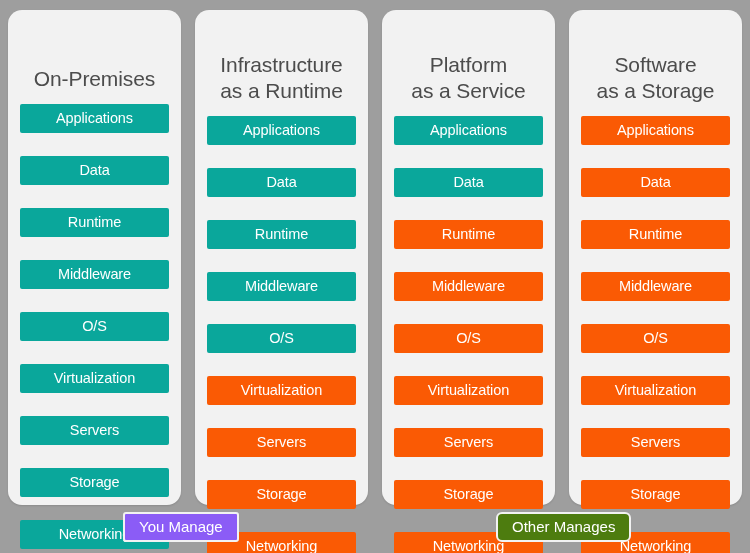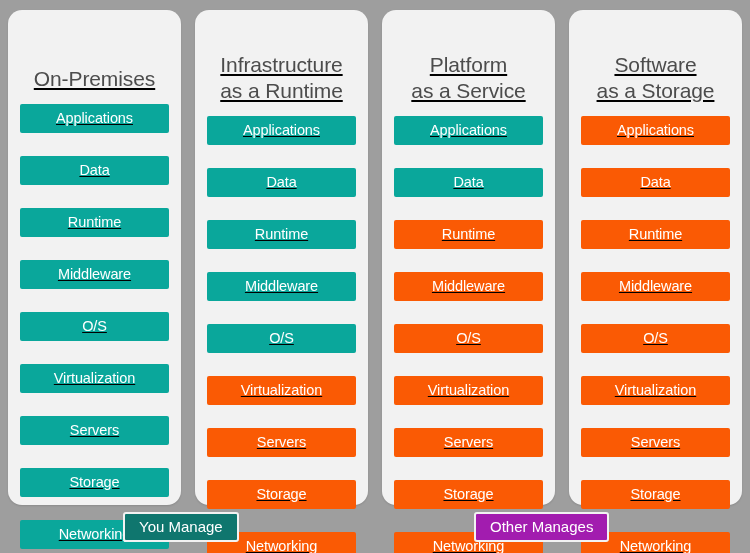--- a/index.html
+++ b/index.html
@@ -24,21 +24,20 @@
 
   
   .columns {
     position: absolute;
     left: 8px;
     top: 10px;
     width: 734px;
     height: 495px;
     display: flex;
     gap: 14px;
-    text-decoration: underline;
   }
 
   .card {
     flex: 1 1 0;
     background: #f2f2f2;
     border-radius: 14px;
     padding: 0 12px;
     display: flex;
     flex-direction: column;
     align-items: stretch;
@@ -99,22 +98,22 @@
     line-height: 26px;
     padding: 0 14px;
     border-radius: 3px;
     border: 2px solid #f2f2f2;
     color: #ffffff;
     font-size: 15px;
     white-space: nowrap;
     text-align: center;
   }
 
-  .legend-badge.you   { background: #0f766e; left: 123px; }
-  .legend-badge.other { background: #a21caf; left: 474px; }
+  .legend-badge.you   { background: #8b5cf6; left: 123px; }
+  .legend-badge.other { background: #4d7c0f; left: 496px; border-radius: 6px; }
 </style>
 </head>
 <body>
 
 <div id="diagram">
 
   <div class="columns">
 
     <div class="card">
       <div class="card-title one-line">On-Premises</div>

